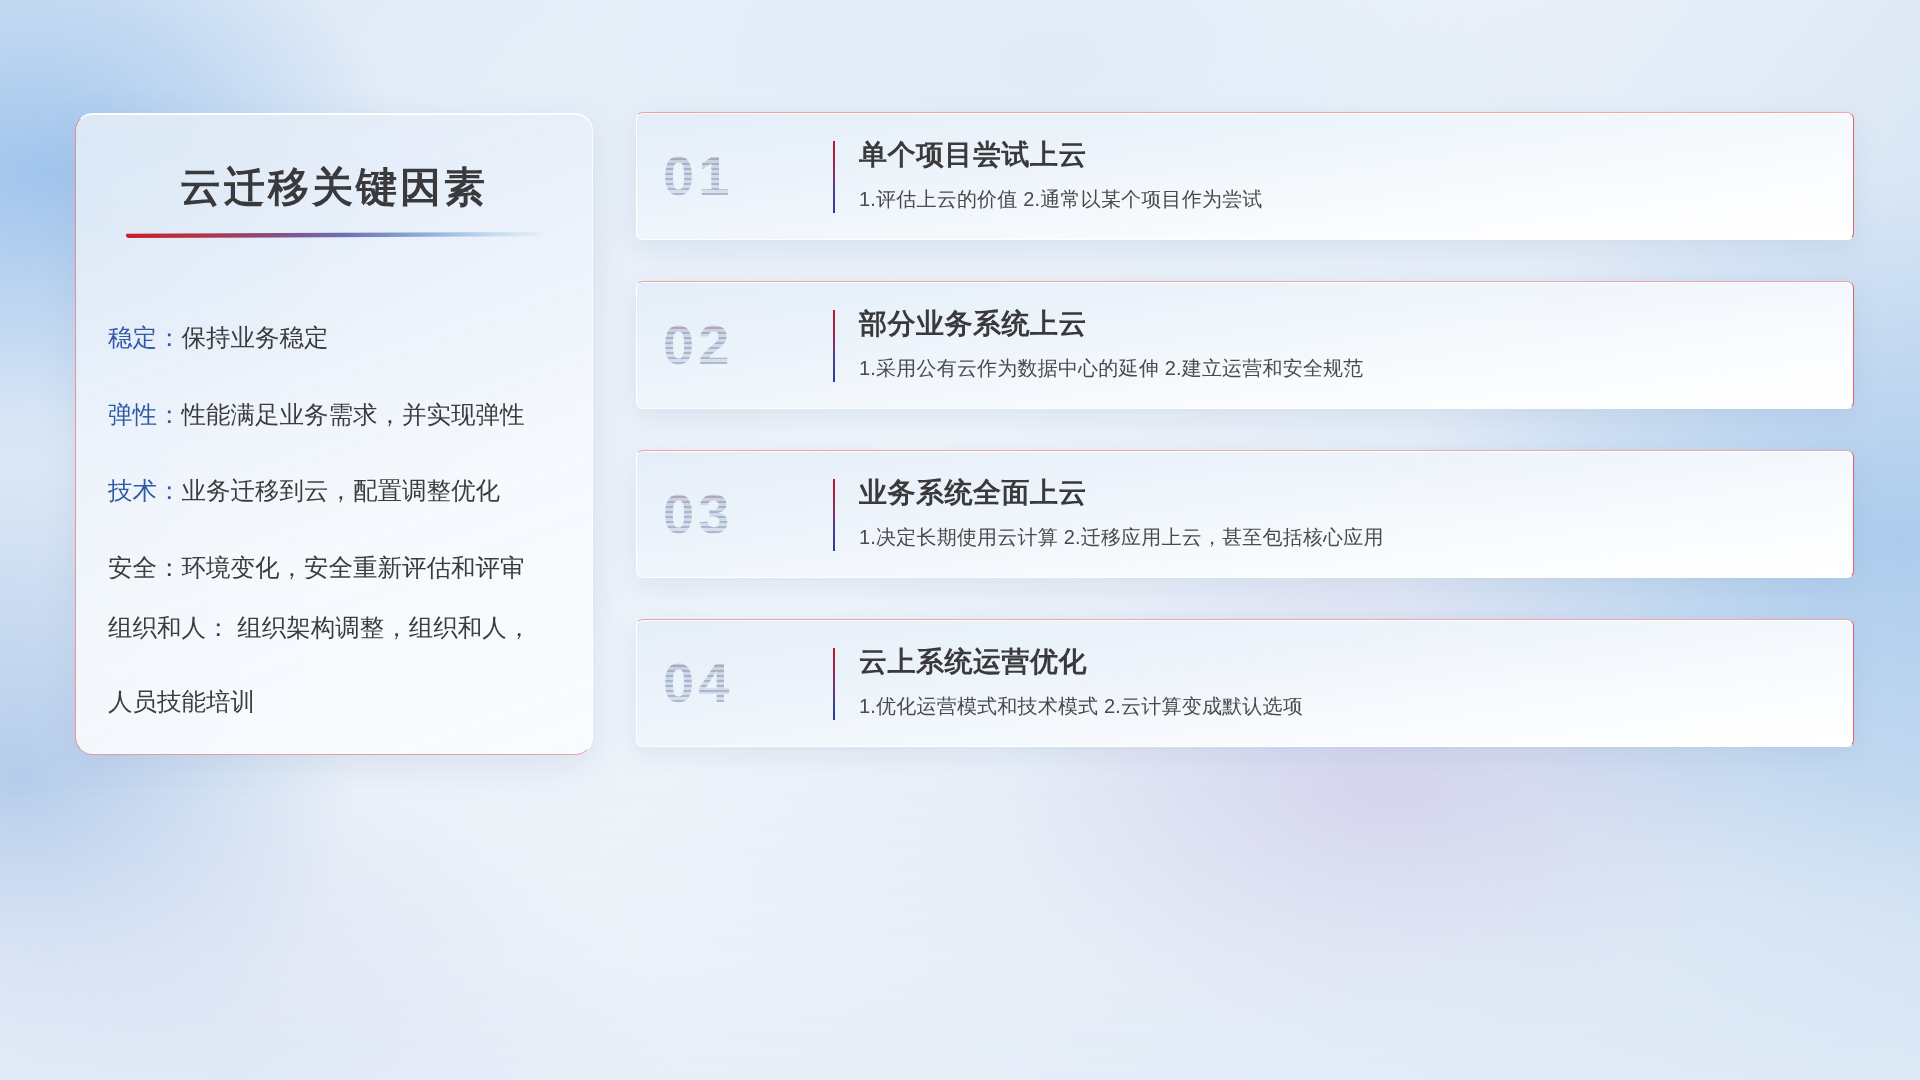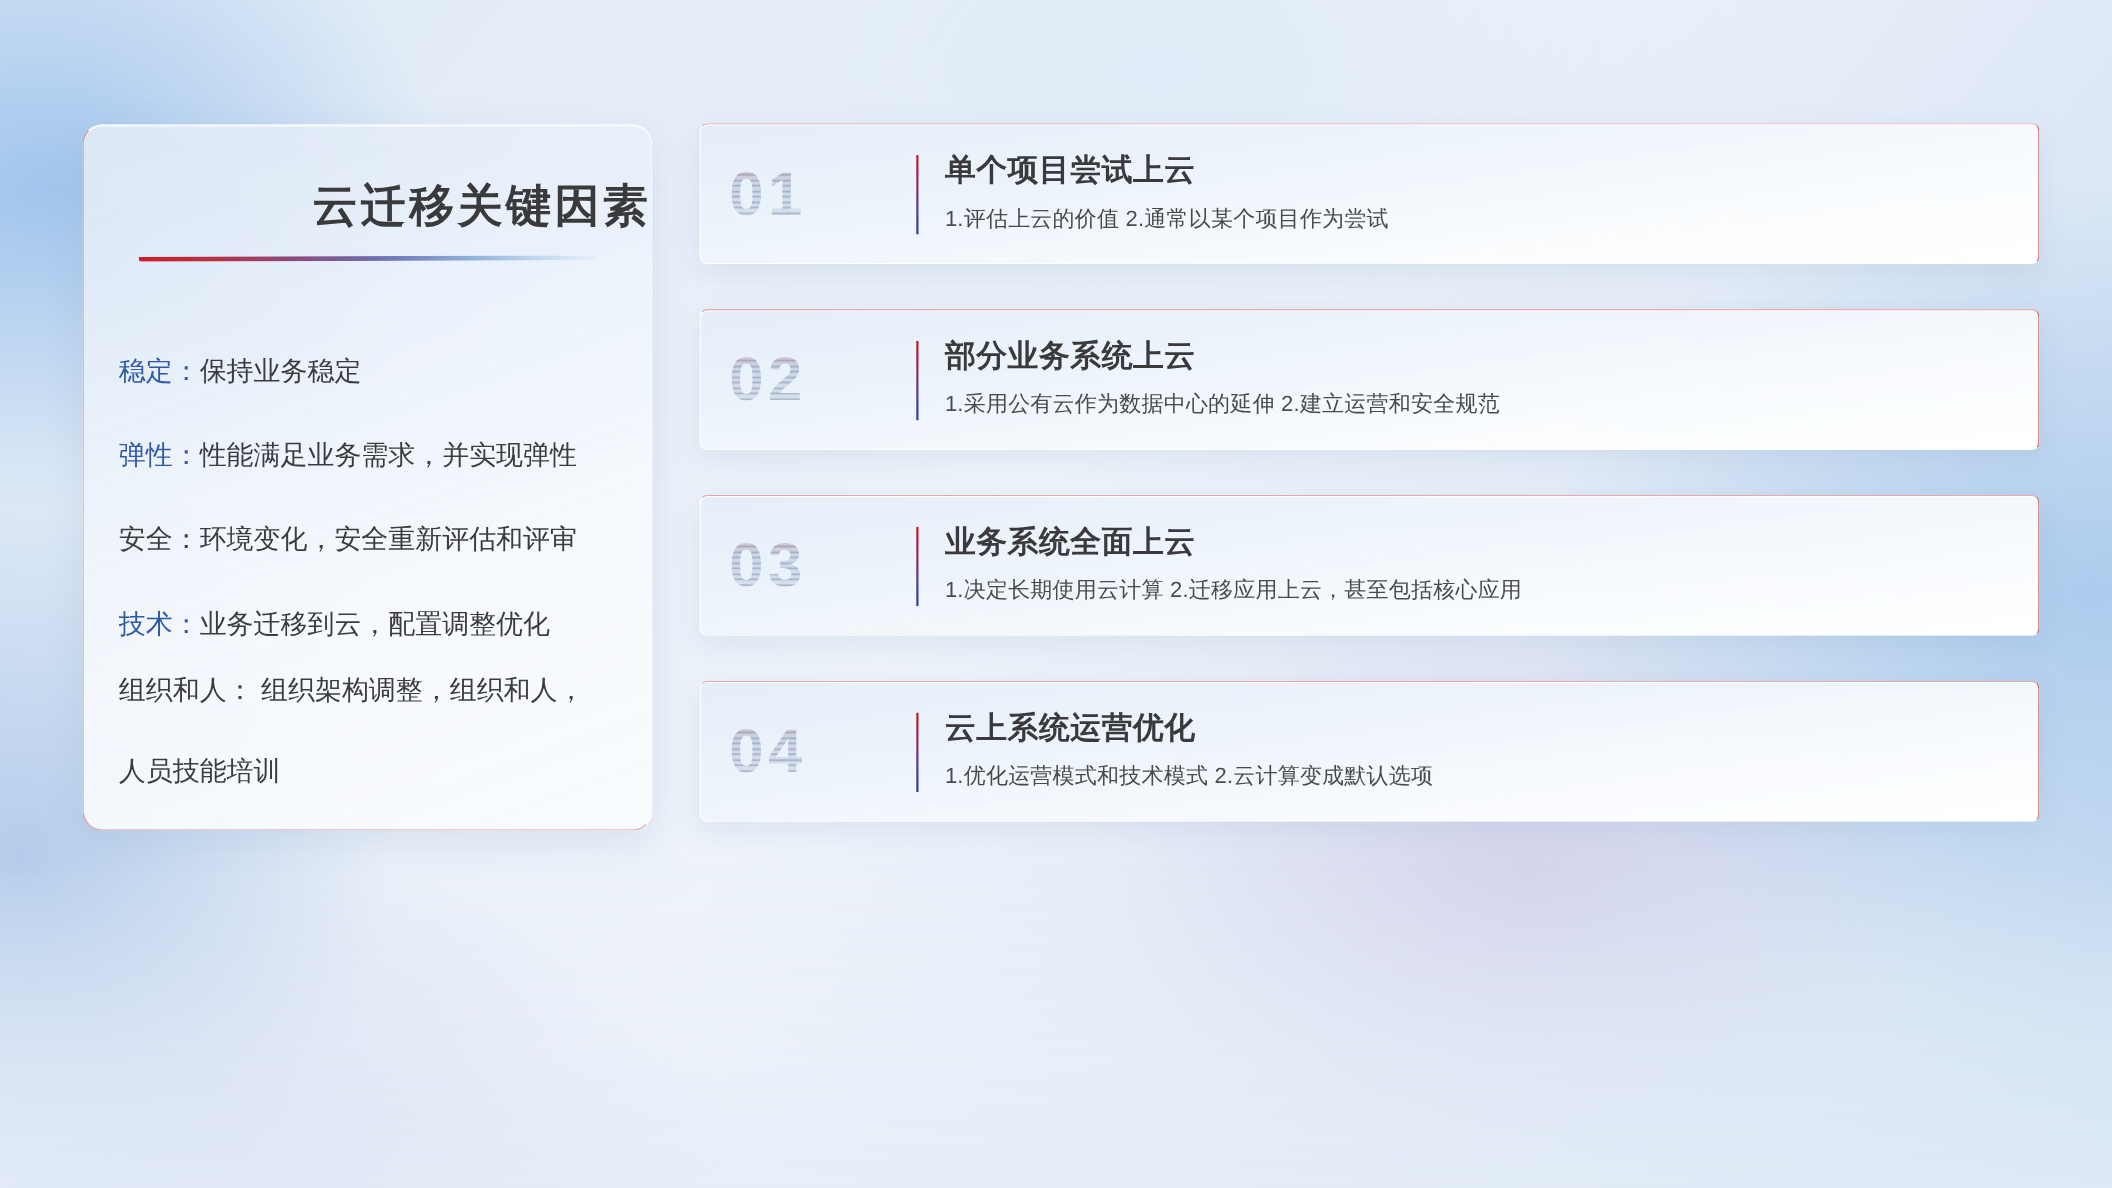--- a/index.html
+++ b/index.html
@@ -53,21 +53,21 @@
     border-bottom: 1px solid rgba(214,70,70,0.45);
     box-shadow: 0 10px 34px rgba(110,140,180,0.16),
                 inset 0 1px 0 rgba(255,255,255,0.9);
     backdrop-filter: blur(6px);
   }
 
   #panel-title {
     position: absolute;
     left: 0; right: 0;
     top: 46px;
-    text-align: right;
+    text-align: center;
     font-size: 41px;
     font-weight: 700;
     letter-spacing: 3px;
     color: #3a3a3c;
   }
 
   #title-rule {
     position: absolute;
     left: 50px;
     top: 118px;
@@ -208,27 +208,27 @@
         <span class="factor-label blue">稳定：</span>
         <span class="factor-text">保持业务稳定</span>
       </div>
 
       <div class="factor-row">
         <span class="factor-label blue">弹性：</span>
         <span class="factor-text">性能满足业务需求，并实现弹性</span>
       </div>
 
       <div class="factor-row">
+        <span class="factor-label blue">技术：</span>
+        <span class="factor-text">业务迁移到云，配置调整优化</span>
+      </div>
+
+      <div class="factor-row">
         <span class="factor-label dark">安全：</span>
         <span class="factor-text">环境变化，安全重新评估和评审</span>
-      </div>
-
-      <div class="factor-row">
-        <span class="factor-label blue">技术：</span>
-        <span class="factor-text">业务迁移到云，配置调整优化</span>
       </div>
 
       <div class="factor-row wrap">
         <span class="factor-label dark">组织和人：</span>
         <span class="factor-text">组织架构调整，组织和人，</span>
         <span class="factor-cont">人员技能培训</span>
       </div>
 
     </div>
   </section>

